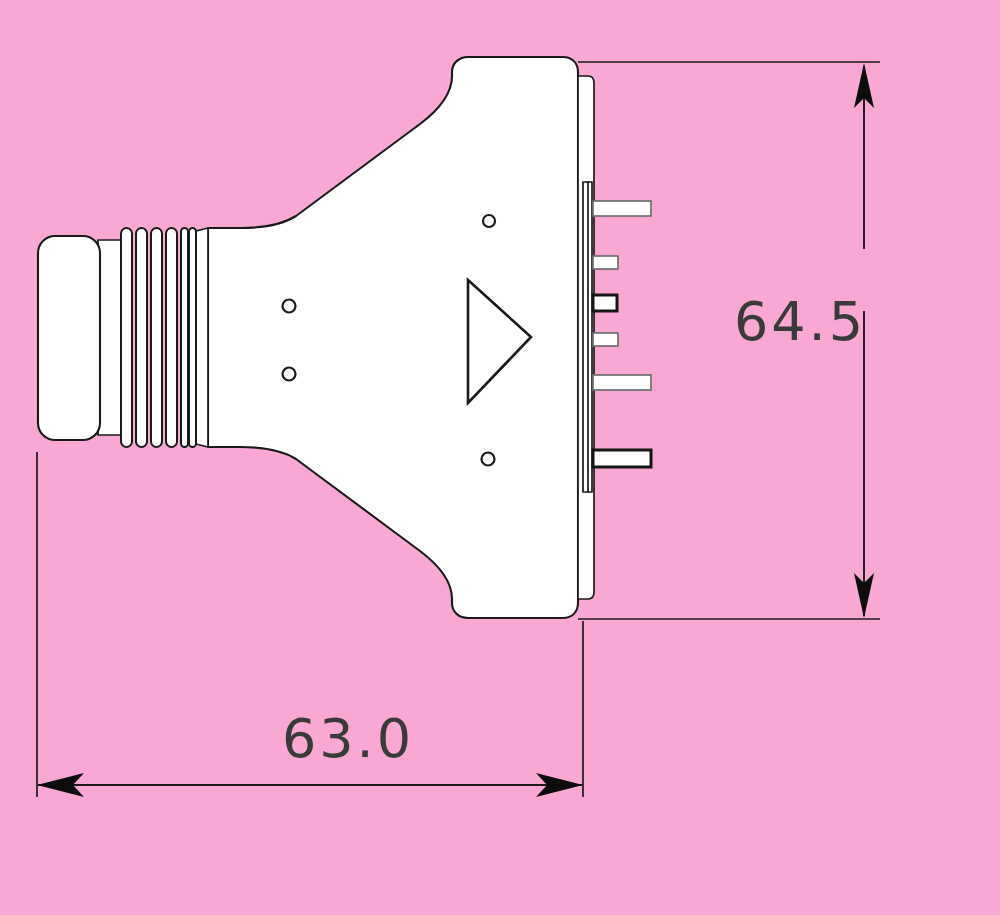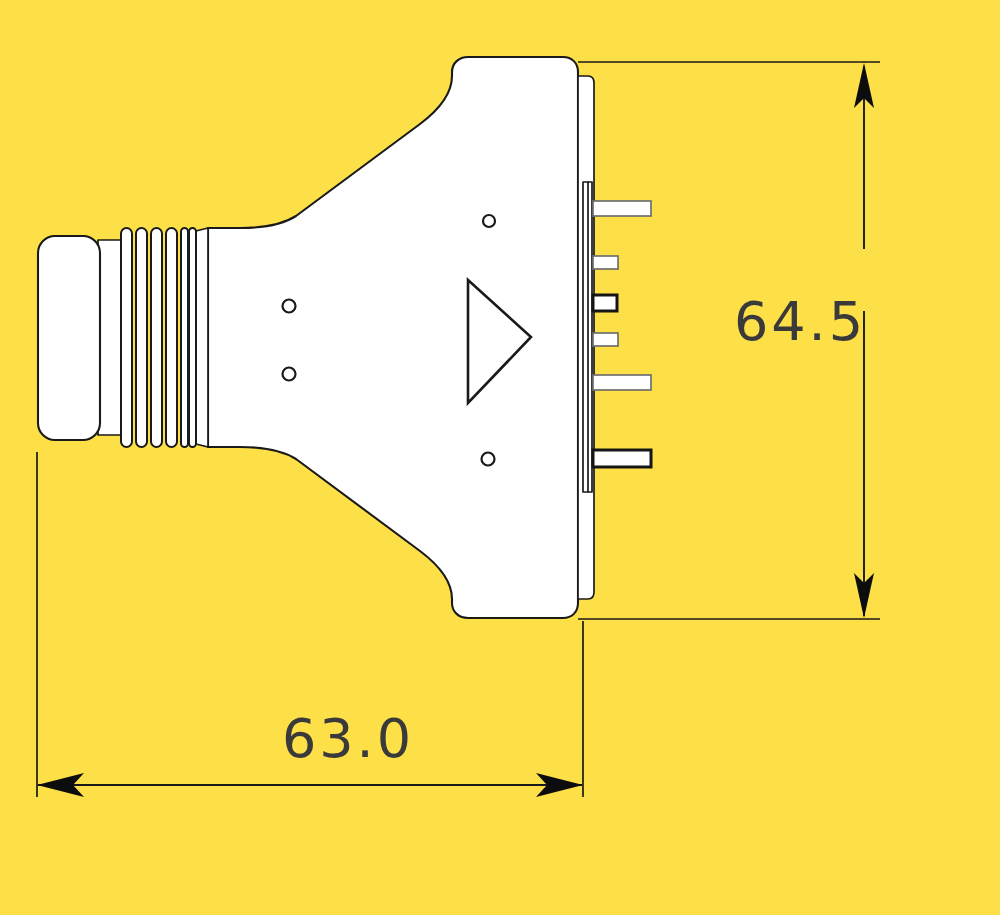--- a/index.html
+++ b/index.html
@@ -10,21 +10,21 @@
   body {
     width: 1000px;
     height: 915px;
     font-family: "DejaVu Sans", sans-serif;
     overflow: hidden;
   }
   #drawing-root {
     position: relative;
     width: 1000px;
     height: 915px;
-    background: #fde047;
+    background: #f9a8d4;
   }
   svg#tech-drawing {
     display: block;
     width: 1000px;
     height: 915px;
   }
   .outline {
     fill: #ffffff;
     stroke: #1a1a1a;
     stroke-width: 2.1;

